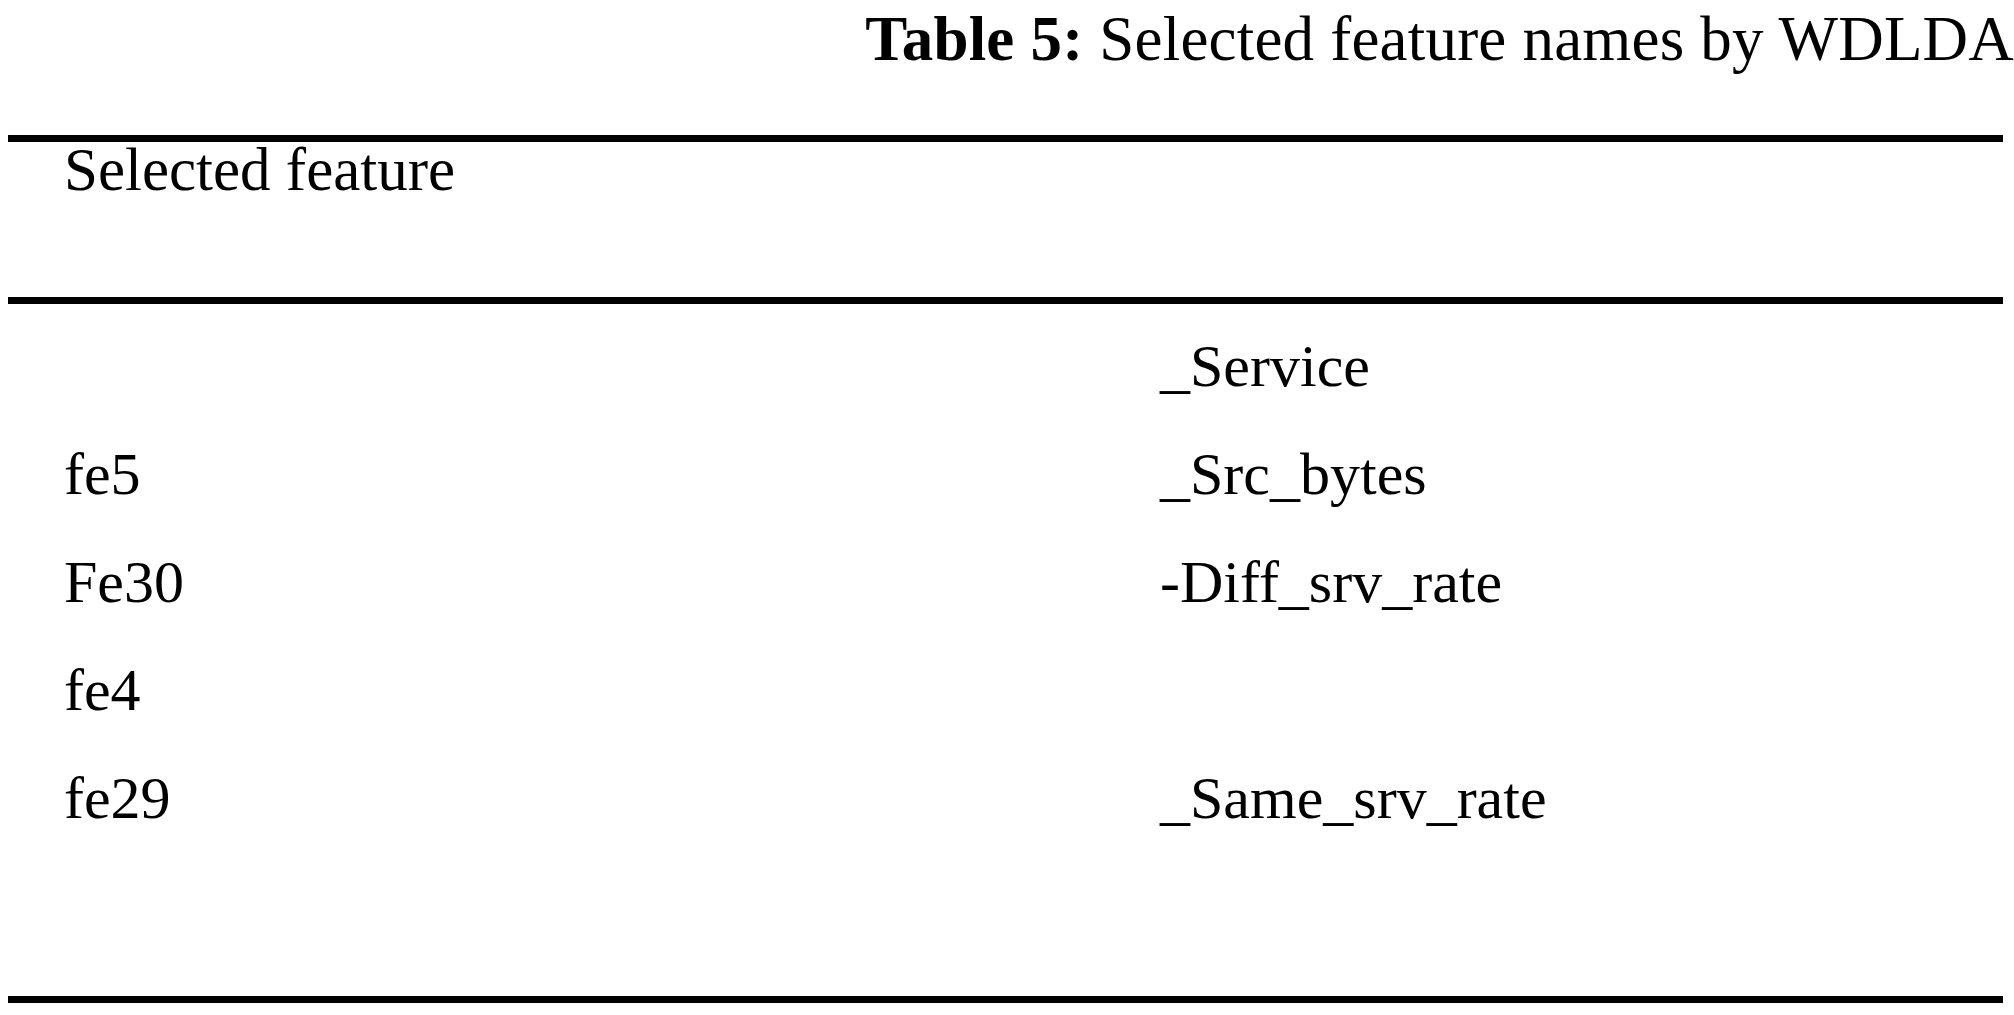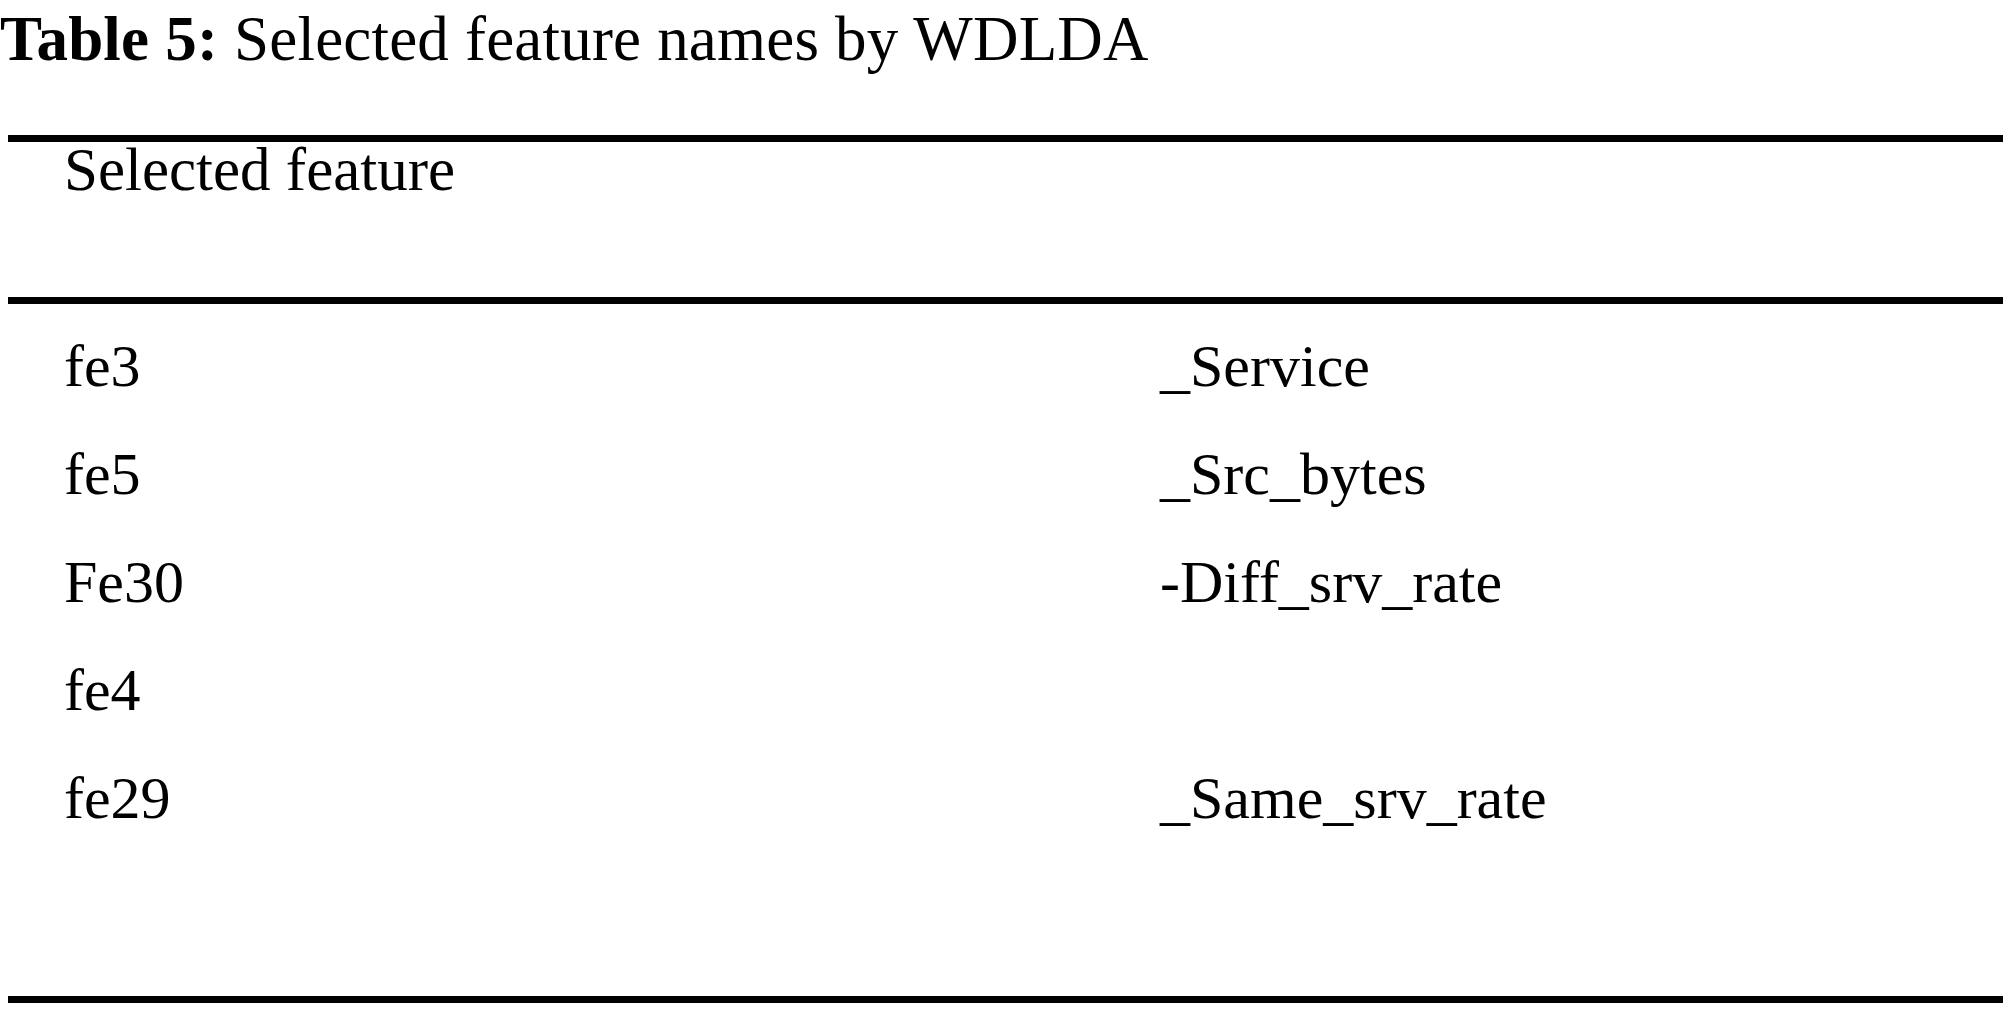--- a/index.html
+++ b/index.html
@@ -21,21 +21,21 @@
     height: 1015px;
     background: #ffffff;
   }
 
   
   .caption {
     position: absolute;
     left: 0;
     top: 2px;
     width: 2014px;
-    text-align: left;
+    text-align: right;
     font-size: 63px;
     line-height: 74px;
     letter-spacing: 0.2px;
     white-space: nowrap;
   }
   .caption .caption-label {
     font-weight: bold;
   }
   .caption .caption-text {
     font-weight: normal;
@@ -89,21 +89,20 @@
 
   <div class="rule rule-top"></div>
 
   <div class="row header-row">
     <div class="cell cell-left">Selected feature</div>
   </div>
 
   <div class="rule rule-header"></div>
 
   <div class="row data-row-0">
-    <div class="cell cell-left">fe3</div>
     <div class="cell cell-right">_Service</div>
   </div>
 
   <div class="row data-row-1">
     <div class="cell cell-left">fe5</div>
     <div class="cell cell-right">_Src_bytes</div>
   </div>
 
   <div class="row data-row-2">
     <div class="cell cell-left">Fe30</div>

